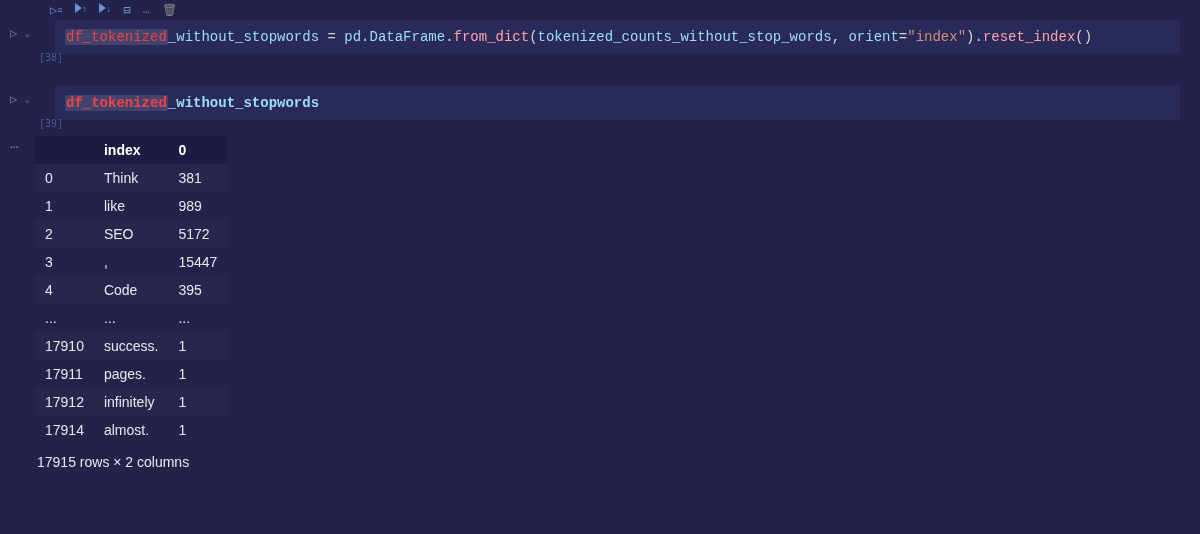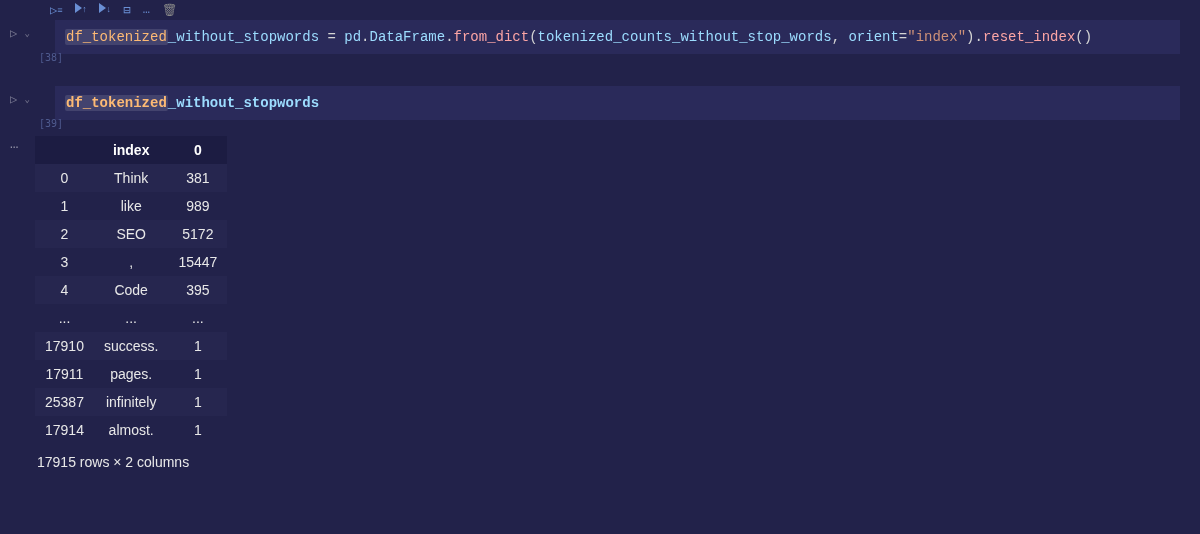--- a/index.html
+++ b/index.html
@@ -47,21 +47,21 @@
     margin-right: 20px;
     padding: 6px 10px;
     border-radius: 0;
     line-height: 22px;
   }
   .code-cell.second {
     margin-top: 0;
     font-weight: bold;
   }
   .tok-var { color: #9cdcfe; }
-  .tok-var-hl { color: #fdba74; }
+  .tok-var-hl { color: #ef4444; }
   .tok-op { color: #d4d4d4; }
   .tok-func { color: #fca5a5; }
   .tok-paren { color: #d4d4d4; }
   .tok-param { color: #9cdcfe; }
   .tok-str { color: #ce9178; }
   .tok-comma { color: #d4d4d4; }
   .hl-bg { background: rgba(255,255,255,0.12); border-radius: 2px; padding: 0 1px;}
   
   .output-area {
     margin-left: 35px;
@@ -74,21 +74,21 @@
     font-size: 14px;
   }
   .df-table {
     border-collapse: collapse;
     font-family: -apple-system, BlinkMacSystemFont, 'Segoe UI', sans-serif;
     font-size: 14px;
     color: #e8e8e8;
   }
   .df-table th, .df-table td {
     padding: 4px 10px;
-    text-align: center;
+    text-align: left;
     height: 28px;
   }
   .df-table thead th {
     background: #1c1c42;
     font-weight: bold;
     color: #ffffff;
   }
   .df-table tbody tr:nth-child(odd) td,
   .df-table tbody tr:nth-child(odd) th {
     background: #26264f;
@@ -197,21 +197,21 @@
             <th>17910</th>
             <td>success.</td>
             <td>1</td>
           </tr>
           <tr>
             <th>17911</th>
             <td>pages.</td>
             <td>1</td>
           </tr>
           <tr>
-            <th>25387</th>
+            <th>17912</th>
             <td>infinitely</td>
             <td>1</td>
           </tr>
           <tr>
             <th>17914</th>
             <td>almost.</td>
             <td>1</td>
           </tr>
         </tbody>
     </table>

